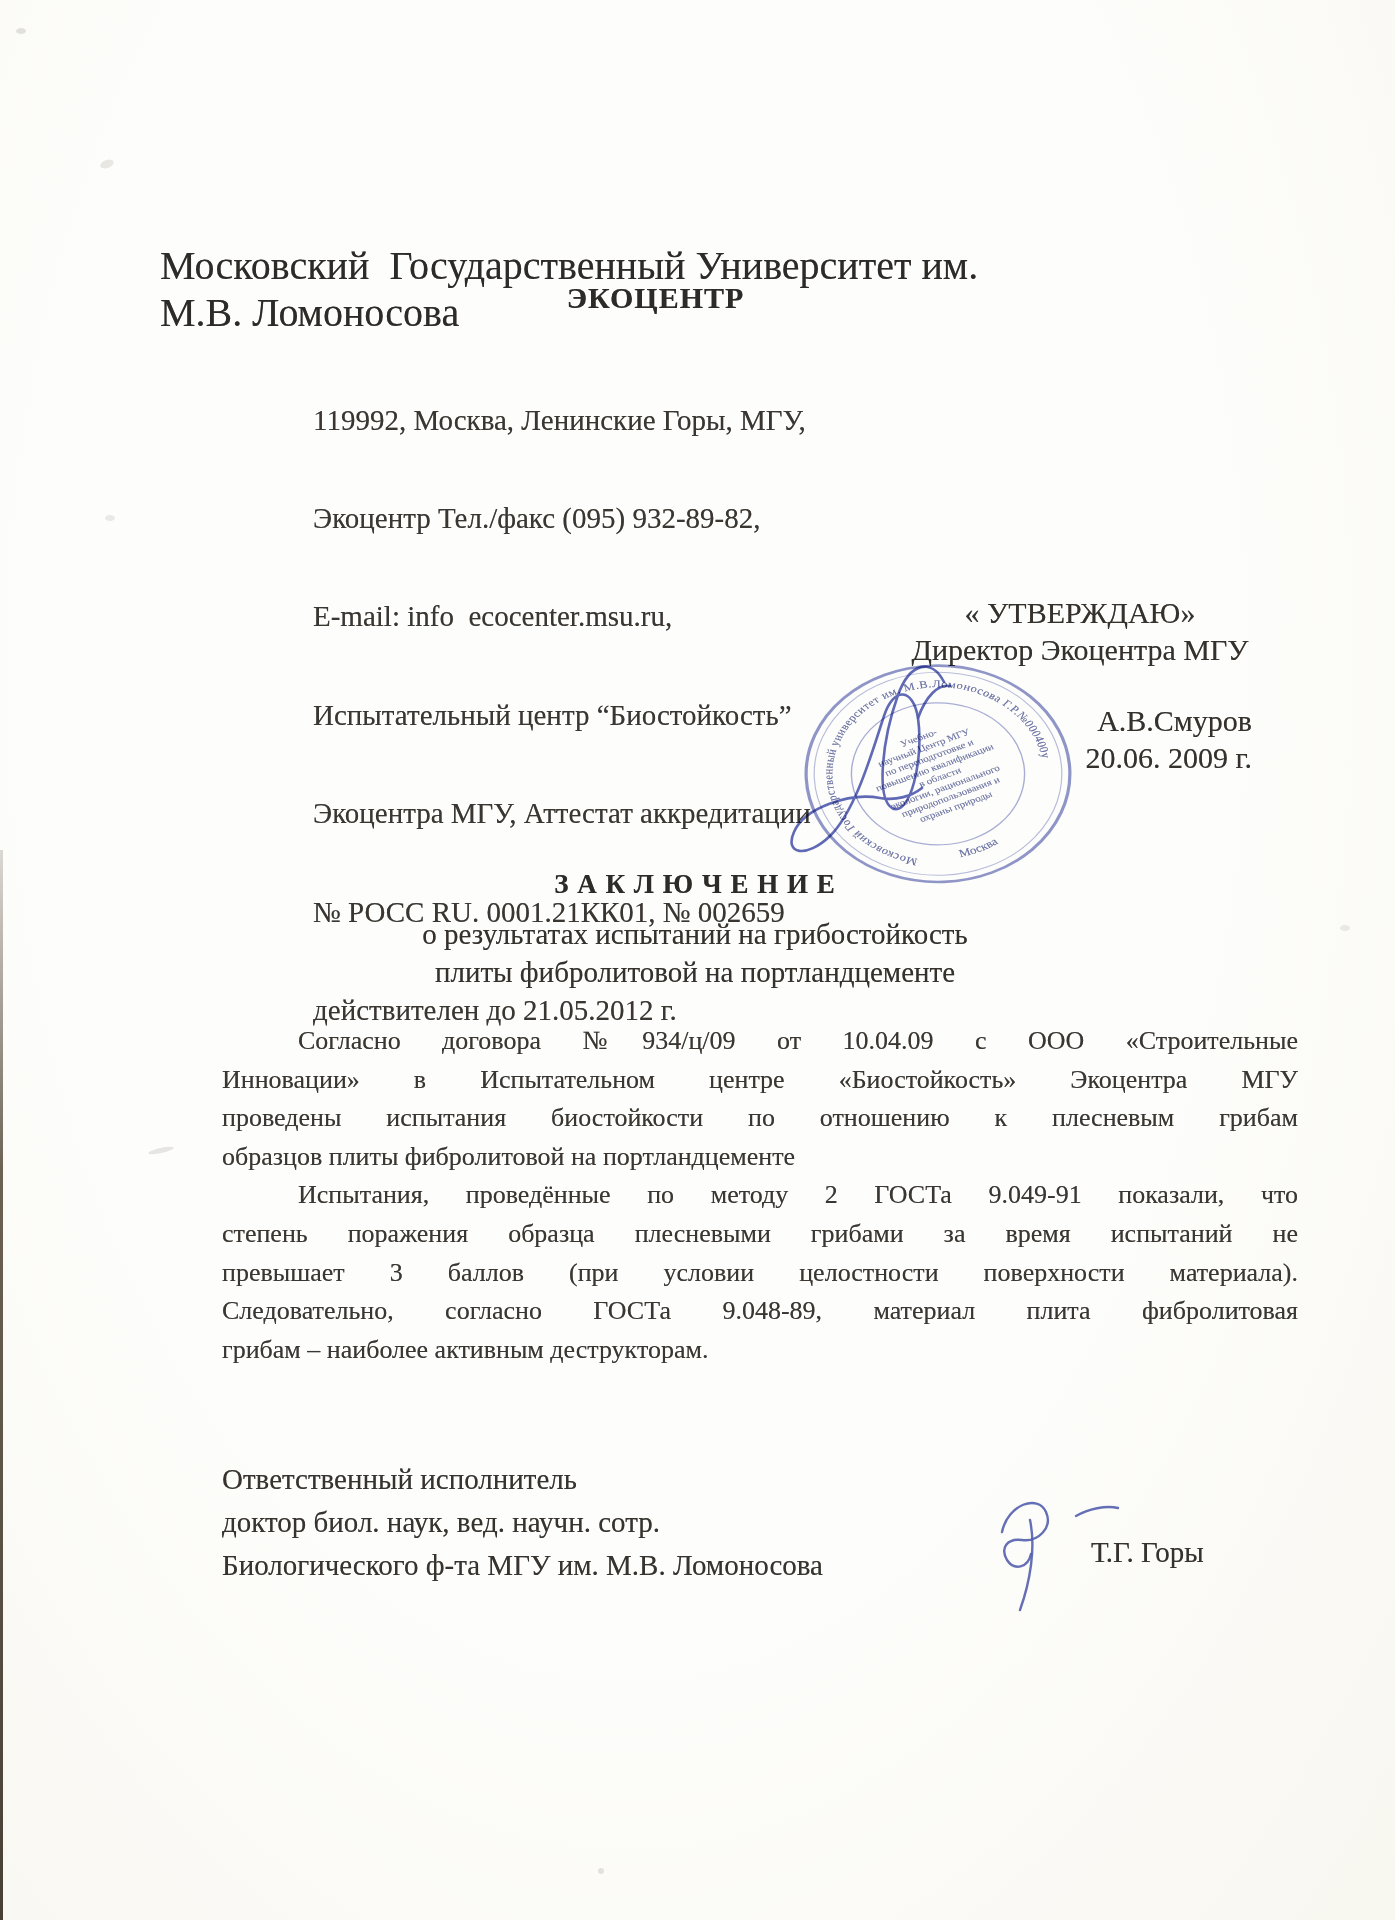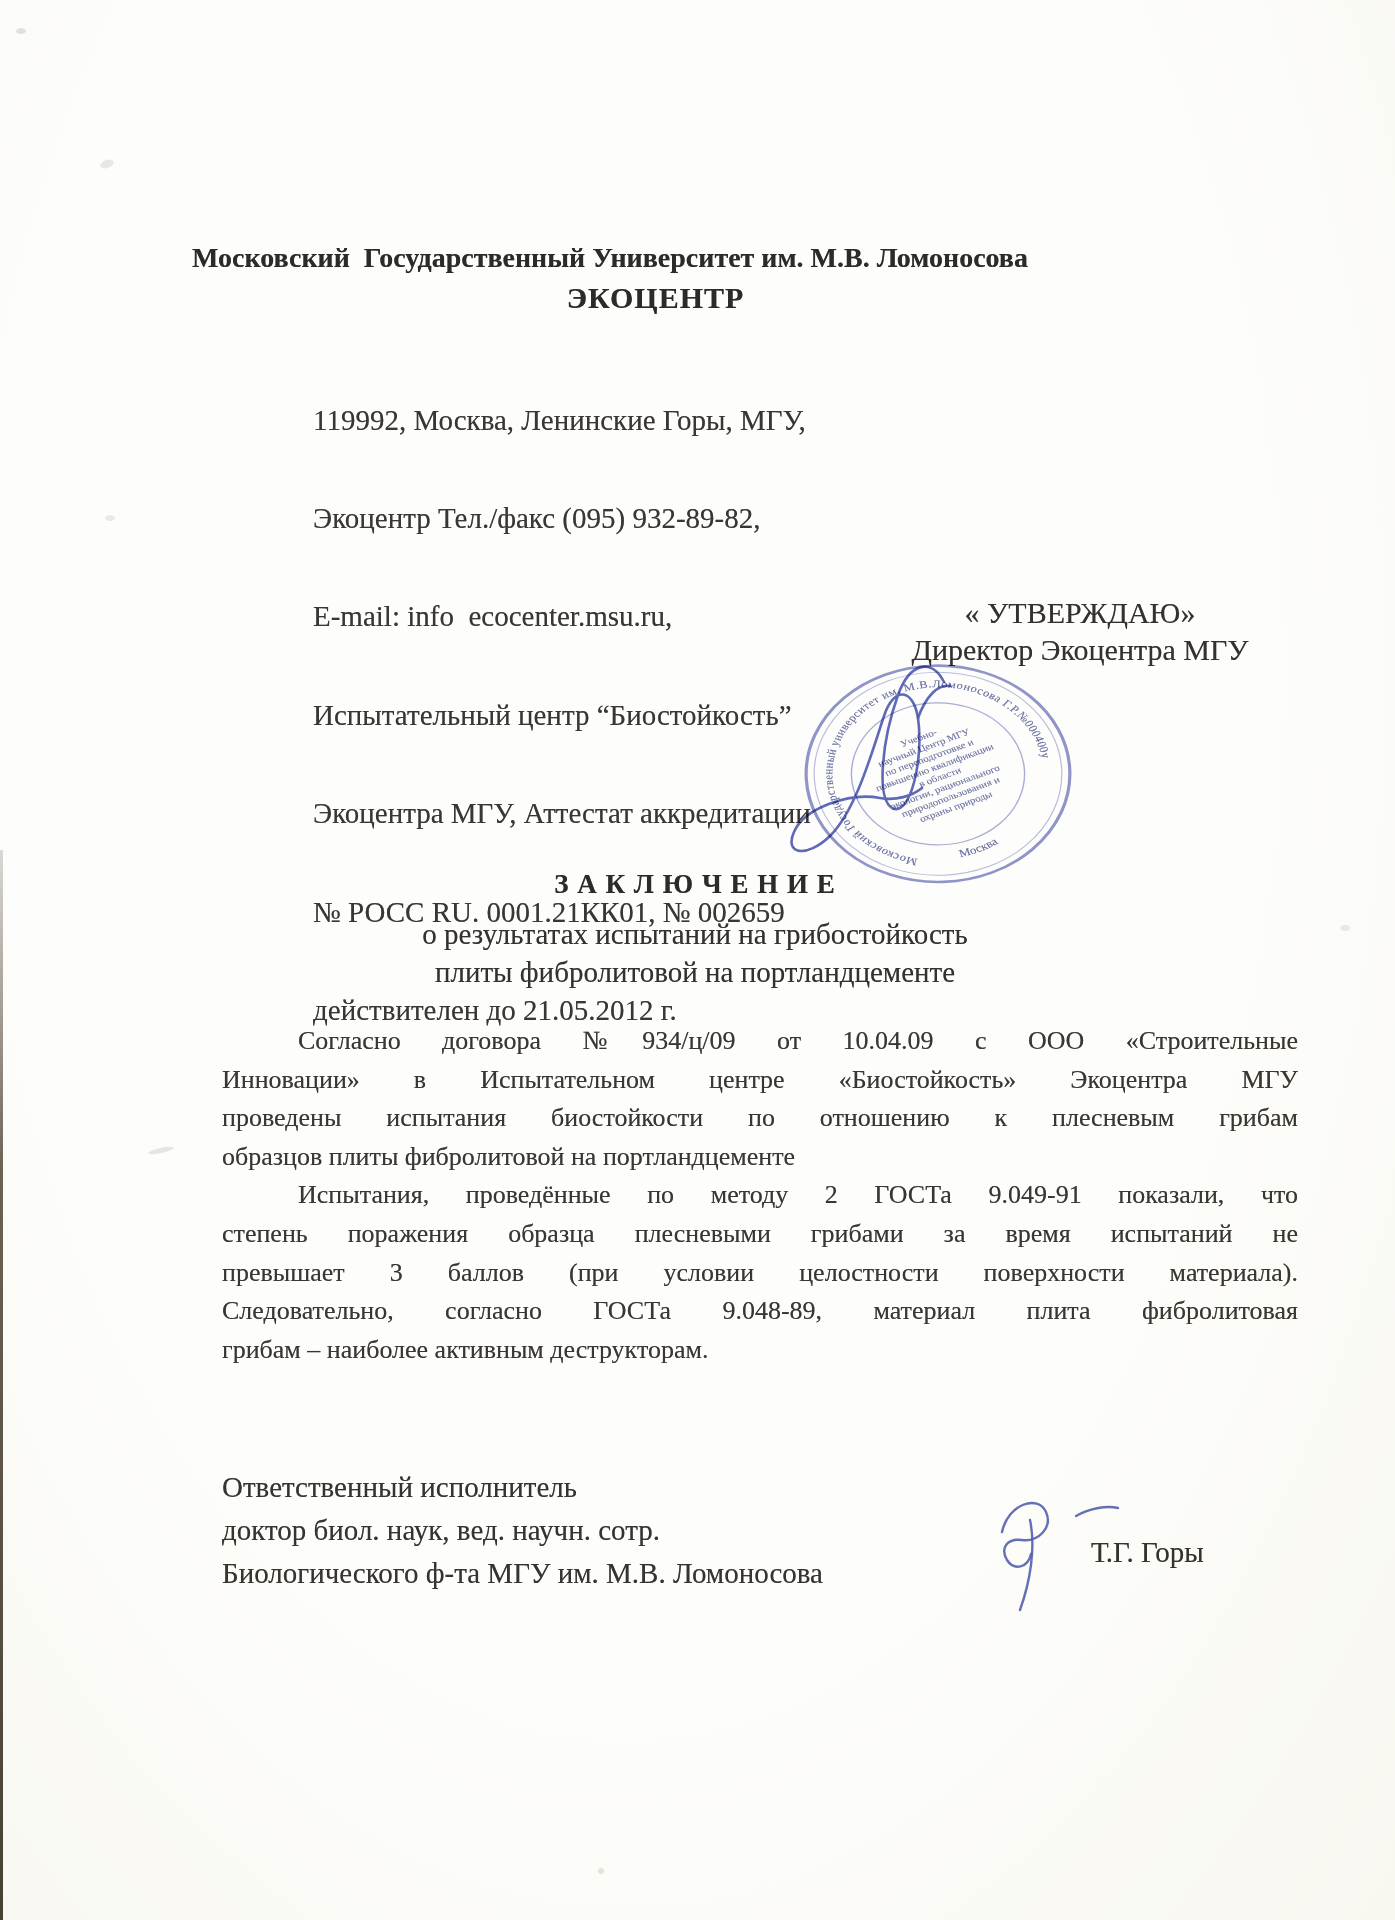--- a/index.html
+++ b/index.html
@@ -4,37 +4,37 @@
 <style>
   html,body{margin:0;padding:0;background:#e9e8e3;}
   .page{
     position:relative;width:1395px;height:1920px;overflow:hidden;
     background:radial-gradient(ellipse at 45% 35%, #fdfdfb 55%, #f8f7f0 100%);
     font-family:"Liberation Serif","DejaVu Serif",serif;
     color:#35322e;
     text-shadow:0 0 .6px rgba(52,48,44,.55);
   }
   .abs{position:absolute;}
-  .title1{left:160px;top:242px;width:900px;text-align:center;font-weight:bold;
-          font-size:28px;white-space:pre-wrap;color:#2d2b28;}
+  .title1{left:160px;top:242px;width:900px;font-weight:normal;
+          font-size:40px;white-space:pre-wrap;color:#2d2b28;}
   .title2{left:148px;top:281px;width:1015px;text-align:center;font-weight:bold;
           font-size:30px;letter-spacing:1px;color:#2d2b28;}
   .address{left:313px;top:338px;font-size:29px;line-height:32.8px;white-space:pre-wrap;color:#3a3733;}
   .approval{left:900px;top:594px;width:360px;text-align:center;font-size:30px;line-height:37px;}
   .approval-sign{left:900px;top:702px;width:352px;text-align:right;font-size:30px;line-height:37px;}
   .heading{left:345px;top:869px;width:700px;text-align:center;font-weight:bold;
            font-size:27px;letter-spacing:1px;color:#2d2b28;}
   .sub{left:345px;width:700px;text-align:center;font-size:29px;}
   .sub1{top:918px;}
   .sub2{top:956px;}
   .body-text{left:222px;top:1022px;width:1076px;font-size:26px;line-height:38.6px;color:#3a3733;}
   .jline{text-align:justify;text-align-last:justify;}
   .jline.first{text-indent:76px;}
   .jline.lastline{text-align-last:left;}
-  .signoff{left:222px;top:1458px;font-size:29px;line-height:43px;color:#373430;margin-top:8px;}
+  .signoff{left:222px;top:1458px;font-size:29px;line-height:43px;color:#373430;}
   .yudina-name{left:1091px;top:1536px;font-size:29px;}
   .stamp{left:787px;top:650px;width:302px;height:302px;transform:scaleY(.82);
          transform-origin:50% 0;opacity:.93;mix-blend-mode:multiply;}
   .sig-director{left:772px;top:640px;width:230px;height:240px;mix-blend-mode:multiply;}
   .sig-yudina{left:960px;top:1490px;width:170px;height:135px;mix-blend-mode:multiply;}
   .left-edge{left:0;top:850px;width:3px;height:1070px;
              background:linear-gradient(180deg,rgba(120,110,95,.25),#6b6254 30%,#474034 100%);}
   .speck{border-radius:50%;}
 </style>
 </head>
@@ -51,20 +51,24 @@
     <div>E-mail: info  ecocenter.msu.ru,</div>
     <div>Испытательный центр “Биостойкость”</div>
     <div>Экоцентра МГУ, Аттестат аккредитации</div>
     <div>№ РОСС RU. 0001.21КК01, № 002659</div>
     <div>действителен до 21.05.2012 г.</div>
   </div>
 
   <div class="abs approval">
     <div>« УТВЕРЖДАЮ»</div>
     <div>Директор Экоцентра МГУ</div>
+  </div>
+  <div class="abs approval-sign">
+    <div>А.В.Смуров</div>
+    <div>20.06. 2009 г.</div>
   </div>
 
   <div class="abs heading">З А К Л Ю Ч Е Н И Е</div>
   <div class="abs sub sub1">о результатах испытаний на грибостойкость</div>
   <div class="abs sub sub2">плиты фибролитовой на портландцементе</div>
 
   <div class="abs body-text">
     <div class="jline first">Согласно договора №934/ц/09 от 10.04.09 с ООО «Строительные</div>
     <div class="jline">Инновации» в Испытательном центре «Биостойкость» Экоцентра МГУ</div>
     <div class="jline">проведены испытания биостойкости по отношению к плесневым грибам</div>

